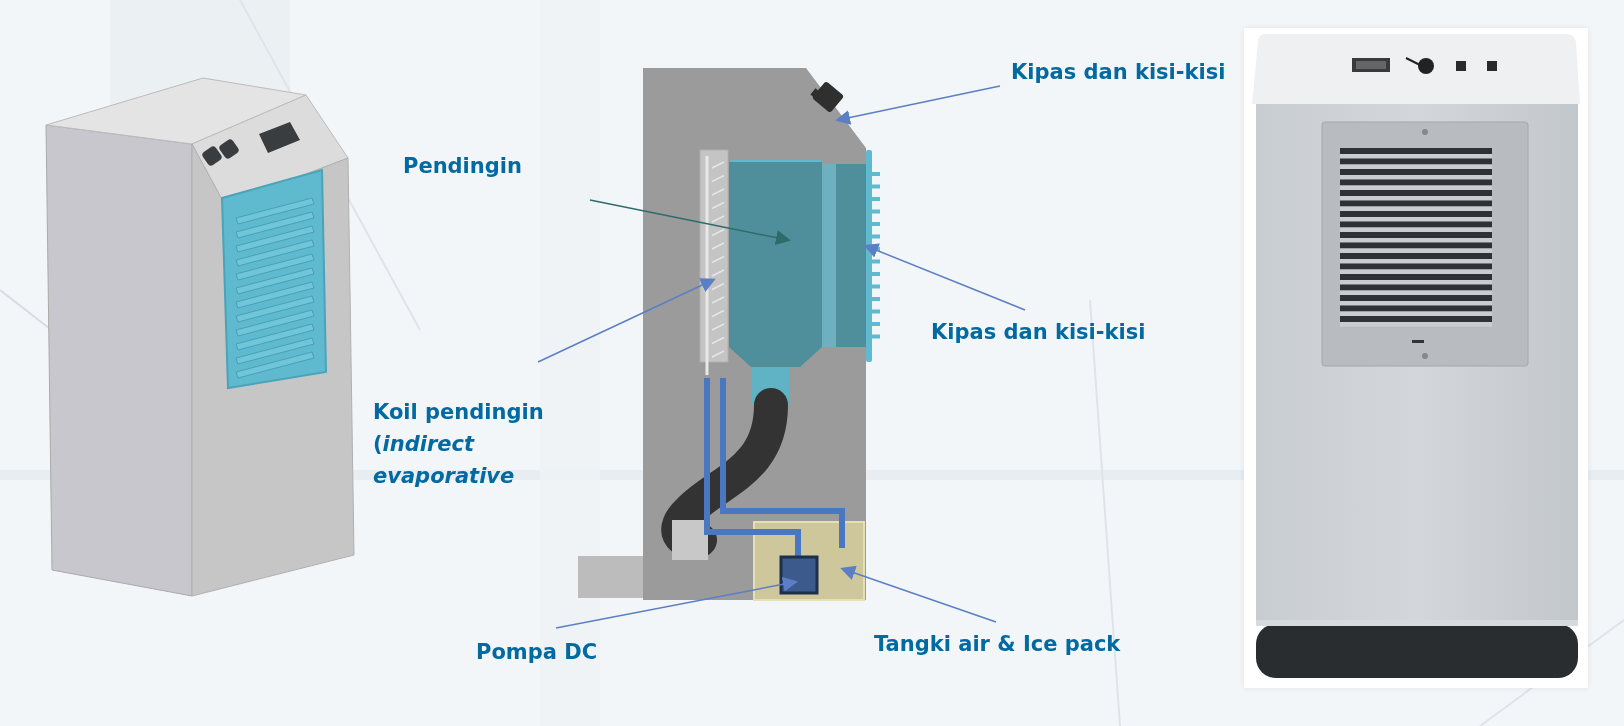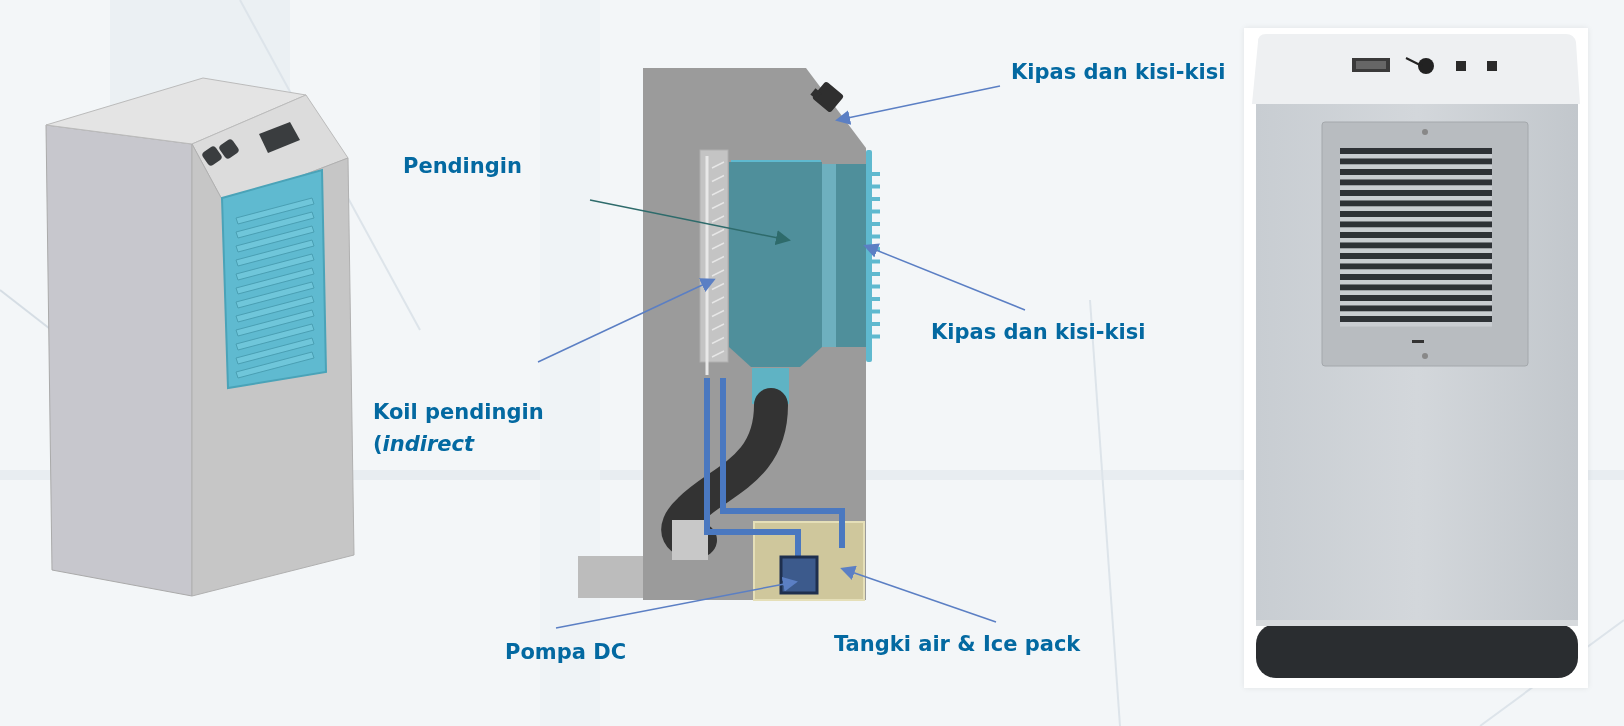--- a/index.html
+++ b/index.html
@@ -150,23 +150,24 @@
 </svg>
 
 <div class="label" style="left:1011px;top:56px;">Kipas dan kisi-kisi</div>
 <div class="label" style="left:403px;top:150px;">
   <div>Pendingin</div>
 </div>
 <div class="label" style="left:931px;top:316px;">Kipas dan kisi-kisi</div>
 <div class="label" style="left:373px;top:364px;margin-top:32px;">
   <div>Koil pendingin</div>
   <div><span>(</span><i>indirect</i></div>
+  <div><i>evaporative</i></div>
 </div>
-<div class="label" style="left:505px;top:636px;">Pompa DC</div>
-<div class="label" style="left:834px;top:628px;text-align:right;">Tangki air &amp; Ice pack</div>
+<div class="label" style="left:476px;top:636px;">Pompa DC</div>
+<div class="label" style="left:874px;top:628px;text-align:right;">Tangki air &amp; Ice pack</div>
 
 <div class="photo">
   <svg width="344" height="660">
     <defs>
       <linearGradient id="bodyG" x1="0" x2="1">
         <stop offset="0" stop-color="#c8cdd2"></stop>
         <stop offset="0.5" stop-color="#d3d7db"></stop>
         <stop offset="1" stop-color="#c2c7cc"></stop>
       </linearGradient>
     </defs>

